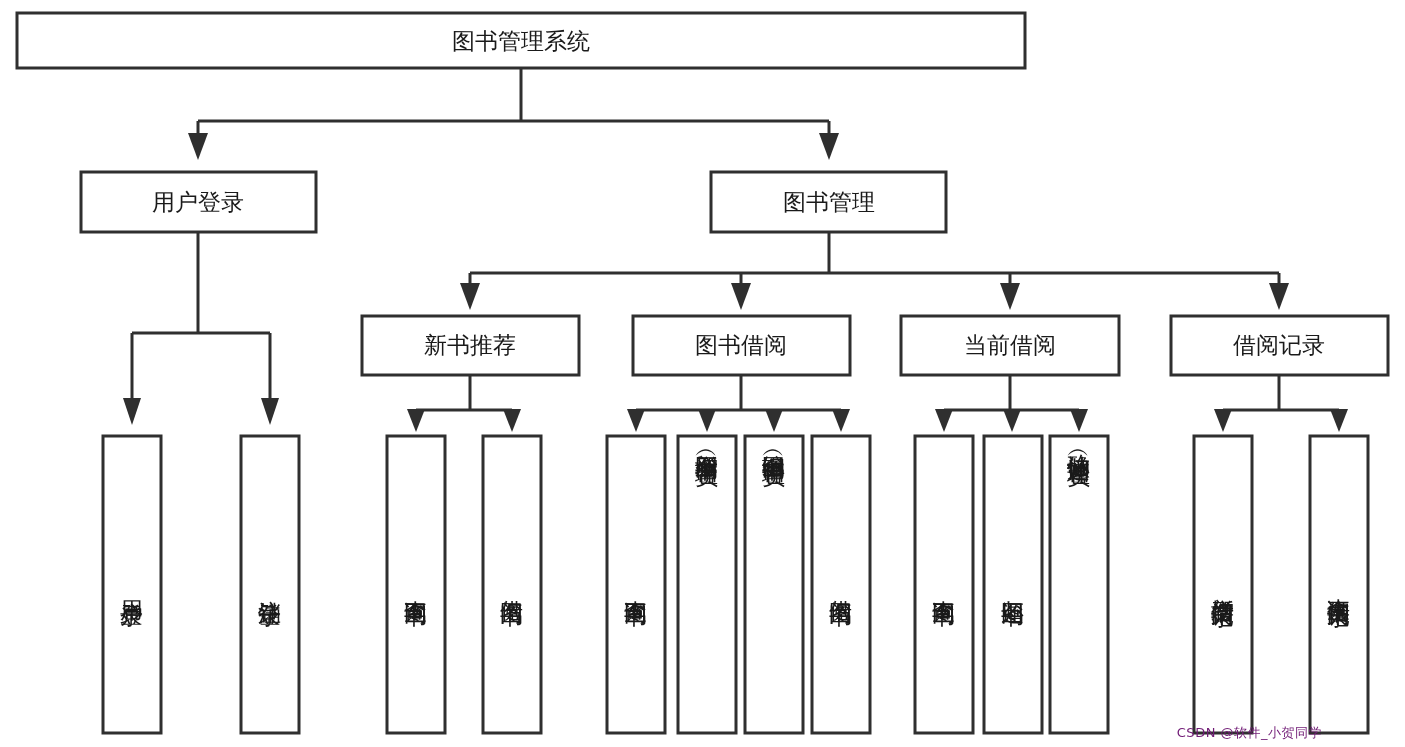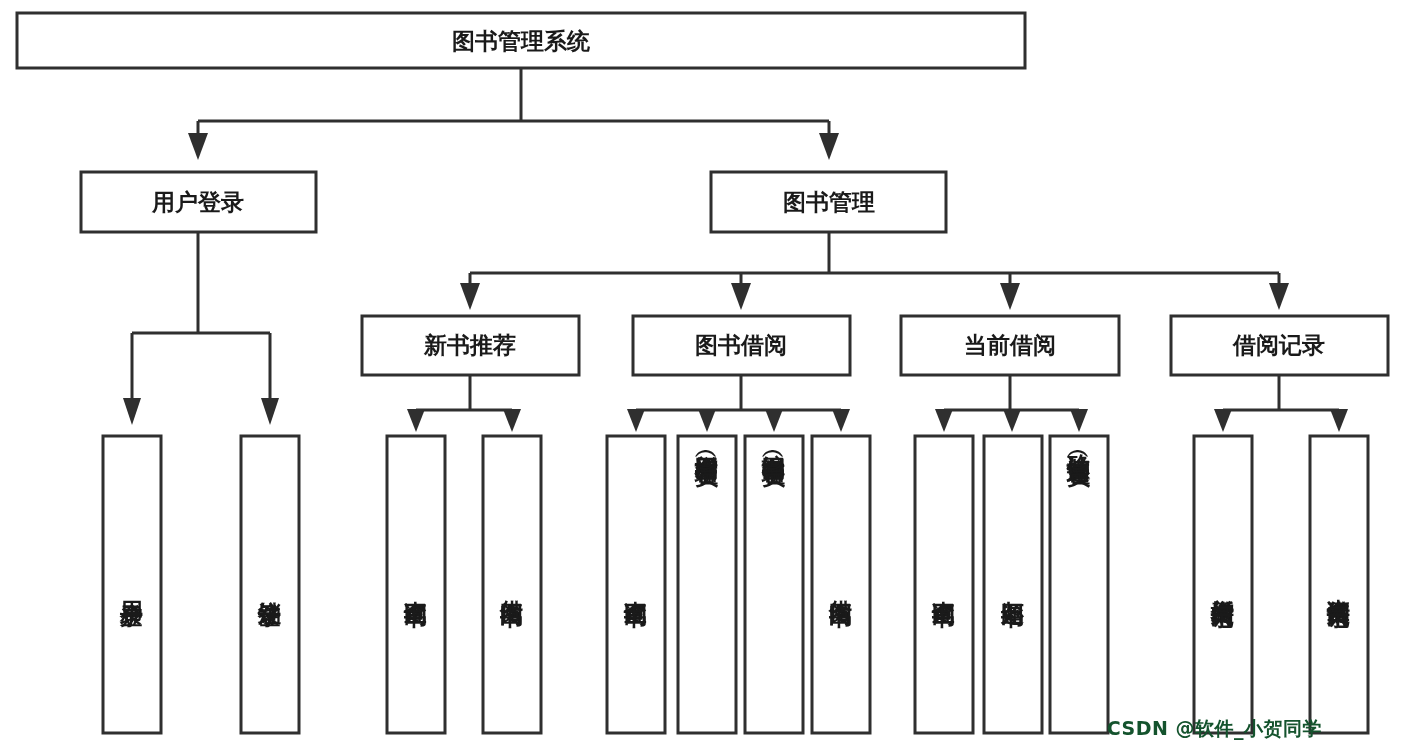--- a/index.html
+++ b/index.html
@@ -12,21 +12,20 @@
     height: 747px;
     font-family: "DejaVu Sans", "Liberation Sans", sans-serif;
     overflow: hidden;
     position: relative;
   }
   #diagram-root {
     position: relative;
     width: 1330px;
     height: 747px;
     background: #ffffff;
-    font-weight: bold;
   }
   svg.canvas {
     position: absolute;
     top: 0;
     left: 0;
     width: 1405px;
     height: 747px;
   }
   .node-box {
     fill: #ffffff;
@@ -66,22 +65,22 @@
     line-height: 1.22;
     letter-spacing: 1.5px;
     color: #1a1a1a;
     white-space: nowrap;
   }
   .watermark {
     position: absolute;
     right: 8px;
     bottom: 5px;
     font-family: "DejaVu Sans", "Liberation Sans", sans-serif;
-    font-size: 19px;
-    color: #14532d;
+    font-size: 13px;
+    color: #701a75;
     white-space: nowrap;
     letter-spacing: 0.5px;
     margin-left: 27px;
   }
 </style>
 </head>
 <body>
 
 <div id="diagram-root">
 

